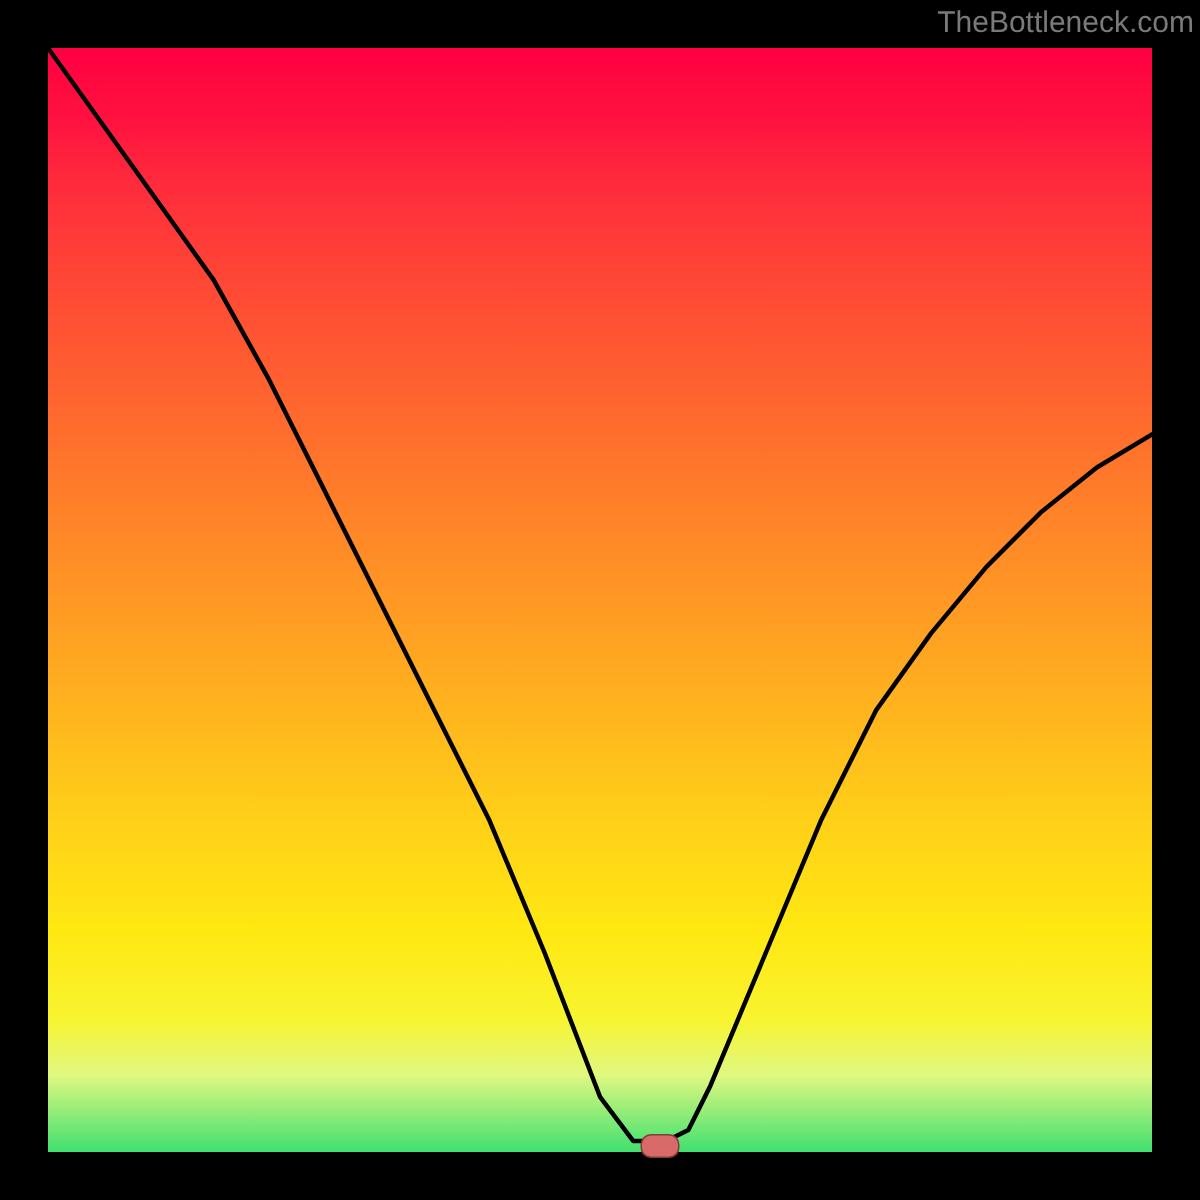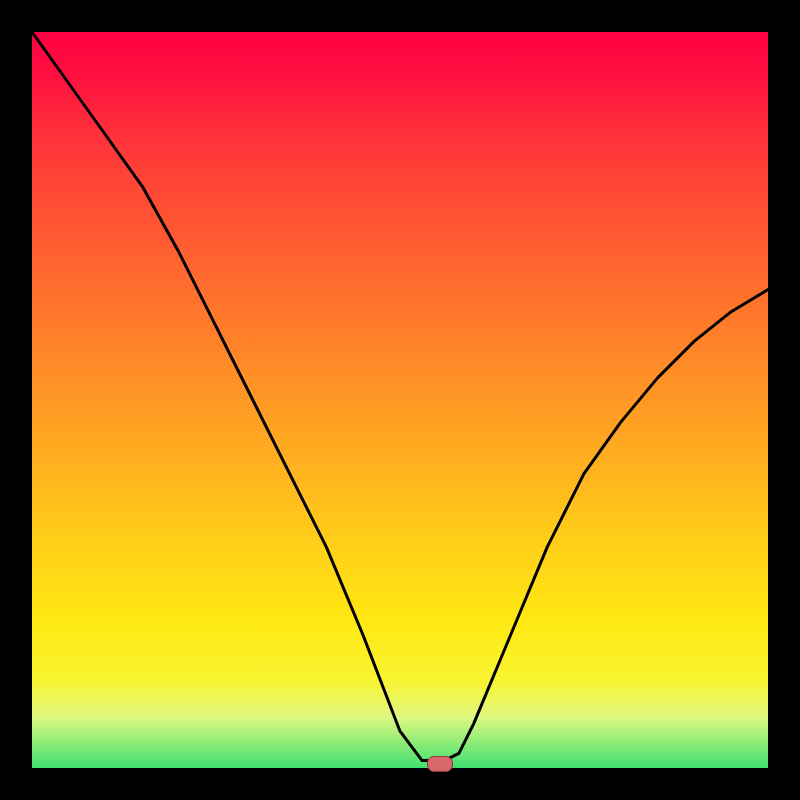--- a/index.html
+++ b/index.html
@@ -19,19 +19,20 @@
  #e0f880 93%,
  #40e070 100%)}
 .curve{position:absolute;left:0;top:0;width:736px;height:736px}
 .marker{position:absolute;width:24px;height:14px;border-radius:7px;background:#d86a6a;border:1px solid #883a3a;transform:translate(-50%,-50%)}
 .attr{position:absolute;right:4px;top:4px;color:#7a7a7a;font-size:20px;font-weight:500;user-select:none}
 </style>
 </head>
 <body>
 
 <div class="stage">
+  <div class="attr">TheBottleneck.com</div>
   <div class="plot">
     <svg class="curve" viewBox="0 0 736 736" preserveAspectRatio="none">
       <path id="curve-path" fill="none" stroke="#000" stroke-width="3" stroke-linejoin="round" stroke-linecap="round" d="M0.0 0.0 L36.8 51.5 L73.6 103.0 L110.4 154.6 L147.2 220.8 L184.0 294.4 L220.8 368.0 L257.6 441.6 L294.4 515.2 L331.2 603.5 L368.0 699.2 L390.1 728.6 L412.2 728.6 L426.9 721.3 L441.6 691.8 L478.4 603.5 L515.2 515.2 L552.0 441.6 L588.8 390.1 L625.6 345.9 L662.4 309.1 L699.2 279.7 L736.0 257.6"></path>
     </svg>
     <div id="marker" class="marker" style="left: 408.48px; top: 732.32px;"></div>
   </div>
 </div>
 
 </body></html>

